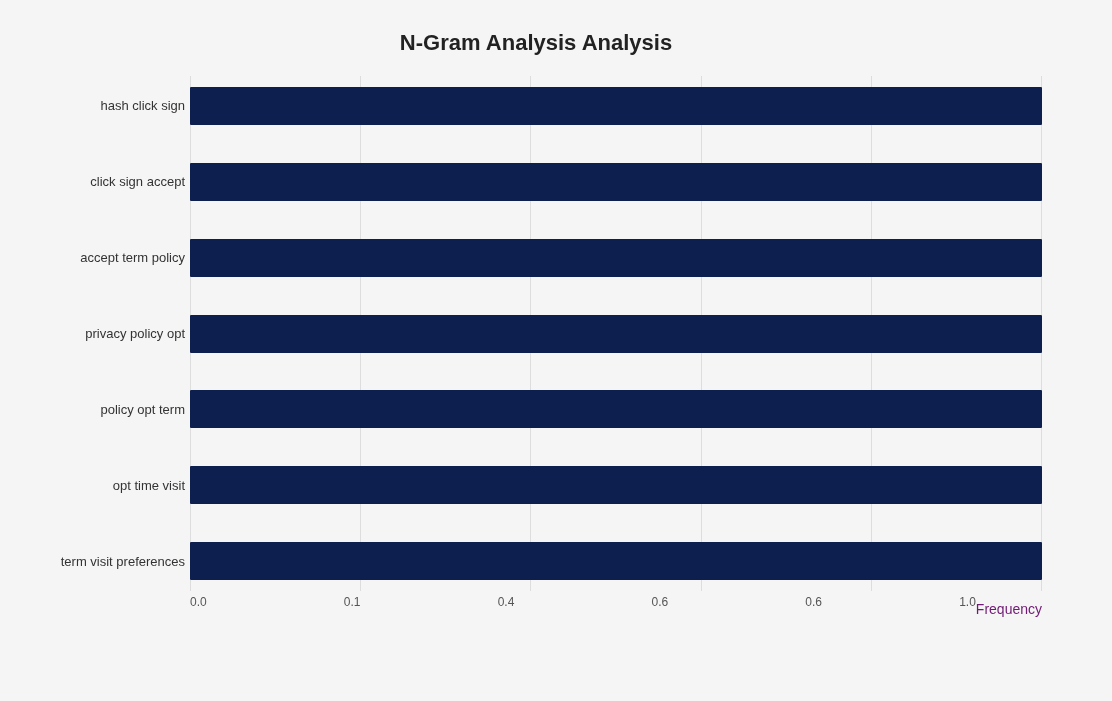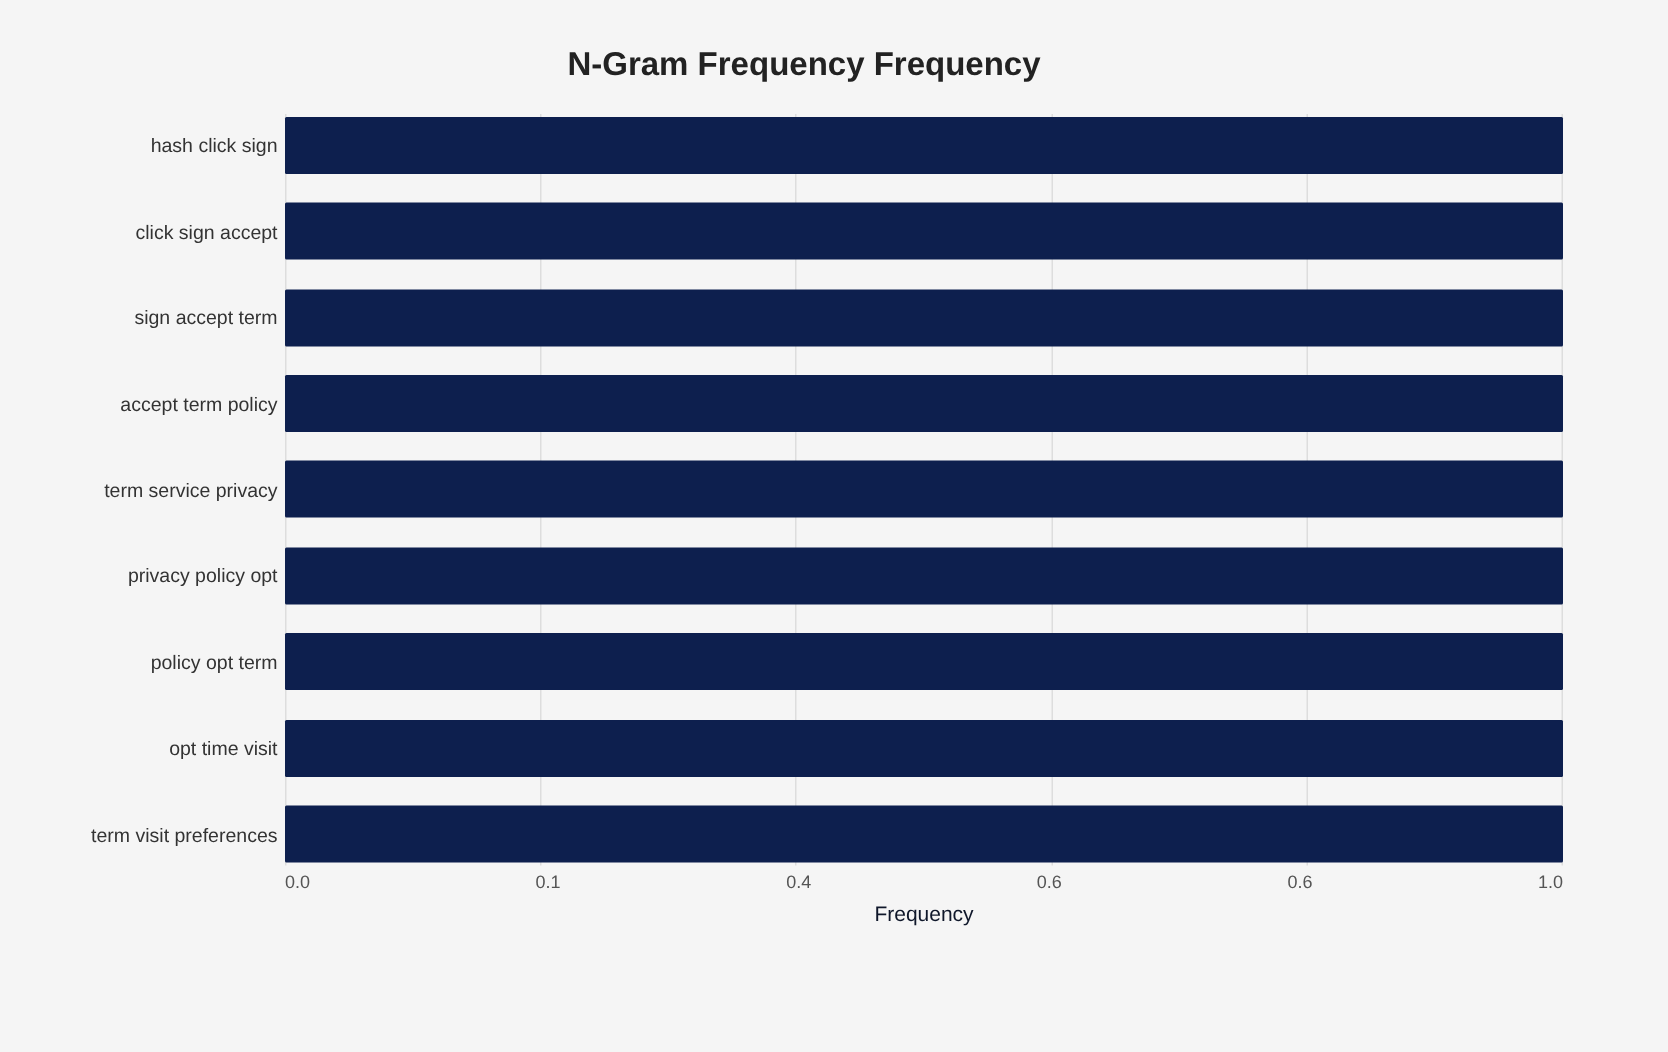--- a/index.html
+++ b/index.html
@@ -64,39 +64,39 @@
       display: flex;
       align-items: center;
     }
     .bar-fill {
       height: 38px;
       background: #0d1f4e;
       border-radius: 1px;
     }
     .x-axis {
       display: flex;
-      flex-direction: column;
+      flex-direction: row;
       padding-left: 170px;
       padding-right: 10px;
       margin-top: 4px;
     }
     .x-ticks {
       display: flex;
       justify-content: space-between;
       width: 100%;
     }
     .x-tick {
       font-size: 12px;
       color: #555;
       text-align: center;
     }
     .x-label {
       text-align: center;
       font-size: 14px;
-      color: #0f172a;
+      color: #701a75;
       margin-top: 6px;
     }
     .grid-lines {
       position: absolute;
       top: 0;
       left: 170px;
       right: 10px;
       bottom: 0;
       display: flex;
       justify-content: space-between;
@@ -105,21 +105,21 @@
     .grid-line {
       width: 1px;
       background: #ddd;
       height: 100%;
     }
   </style>
 </head>
 <body>
 
 <div class="chart-container">
-  <h2 class="chart-title">N-Gram Frequency Frequency</h2>
+  <h2 class="chart-title">N-Gram Analysis Analysis</h2>
   <div class="chart-area">
     <div class="bars-section" style="position:relative;">
       <div class="grid-lines">
         <div class="grid-line"></div>
         <div class="grid-line"></div>
         <div class="grid-line"></div>
         <div class="grid-line"></div>
         <div class="grid-line"></div>
         <div class="grid-line"></div>
       </div>
@@ -130,33 +130,21 @@
             <div class="bar-fill" style="width: 100%; background: rgb(13, 31, 78);"></div>
           </div>
         </div>
         <div class="bar-row">
           <span class="bar-label">click sign accept</span>
           <div class="bar-track">
             <div class="bar-fill" style="width: 100%; background: rgb(13, 31, 78);"></div>
           </div>
         </div>
         <div class="bar-row">
-          <span class="bar-label">sign accept term</span>
-          <div class="bar-track">
-            <div class="bar-fill" style="width: 100%; background: rgb(13, 31, 78);"></div>
-          </div>
-        </div>
-        <div class="bar-row">
           <span class="bar-label">accept term policy</span>
-          <div class="bar-track">
-            <div class="bar-fill" style="width: 100%; background: rgb(13, 31, 78);"></div>
-          </div>
-        </div>
-        <div class="bar-row">
-          <span class="bar-label">term service privacy</span>
           <div class="bar-track">
             <div class="bar-fill" style="width: 100%; background: rgb(13, 31, 78);"></div>
           </div>
         </div>
         <div class="bar-row">
           <span class="bar-label">privacy policy opt</span>
           <div class="bar-track">
             <div class="bar-fill" style="width: 100%; background: rgb(13, 31, 78);"></div>
           </div>
         </div>

